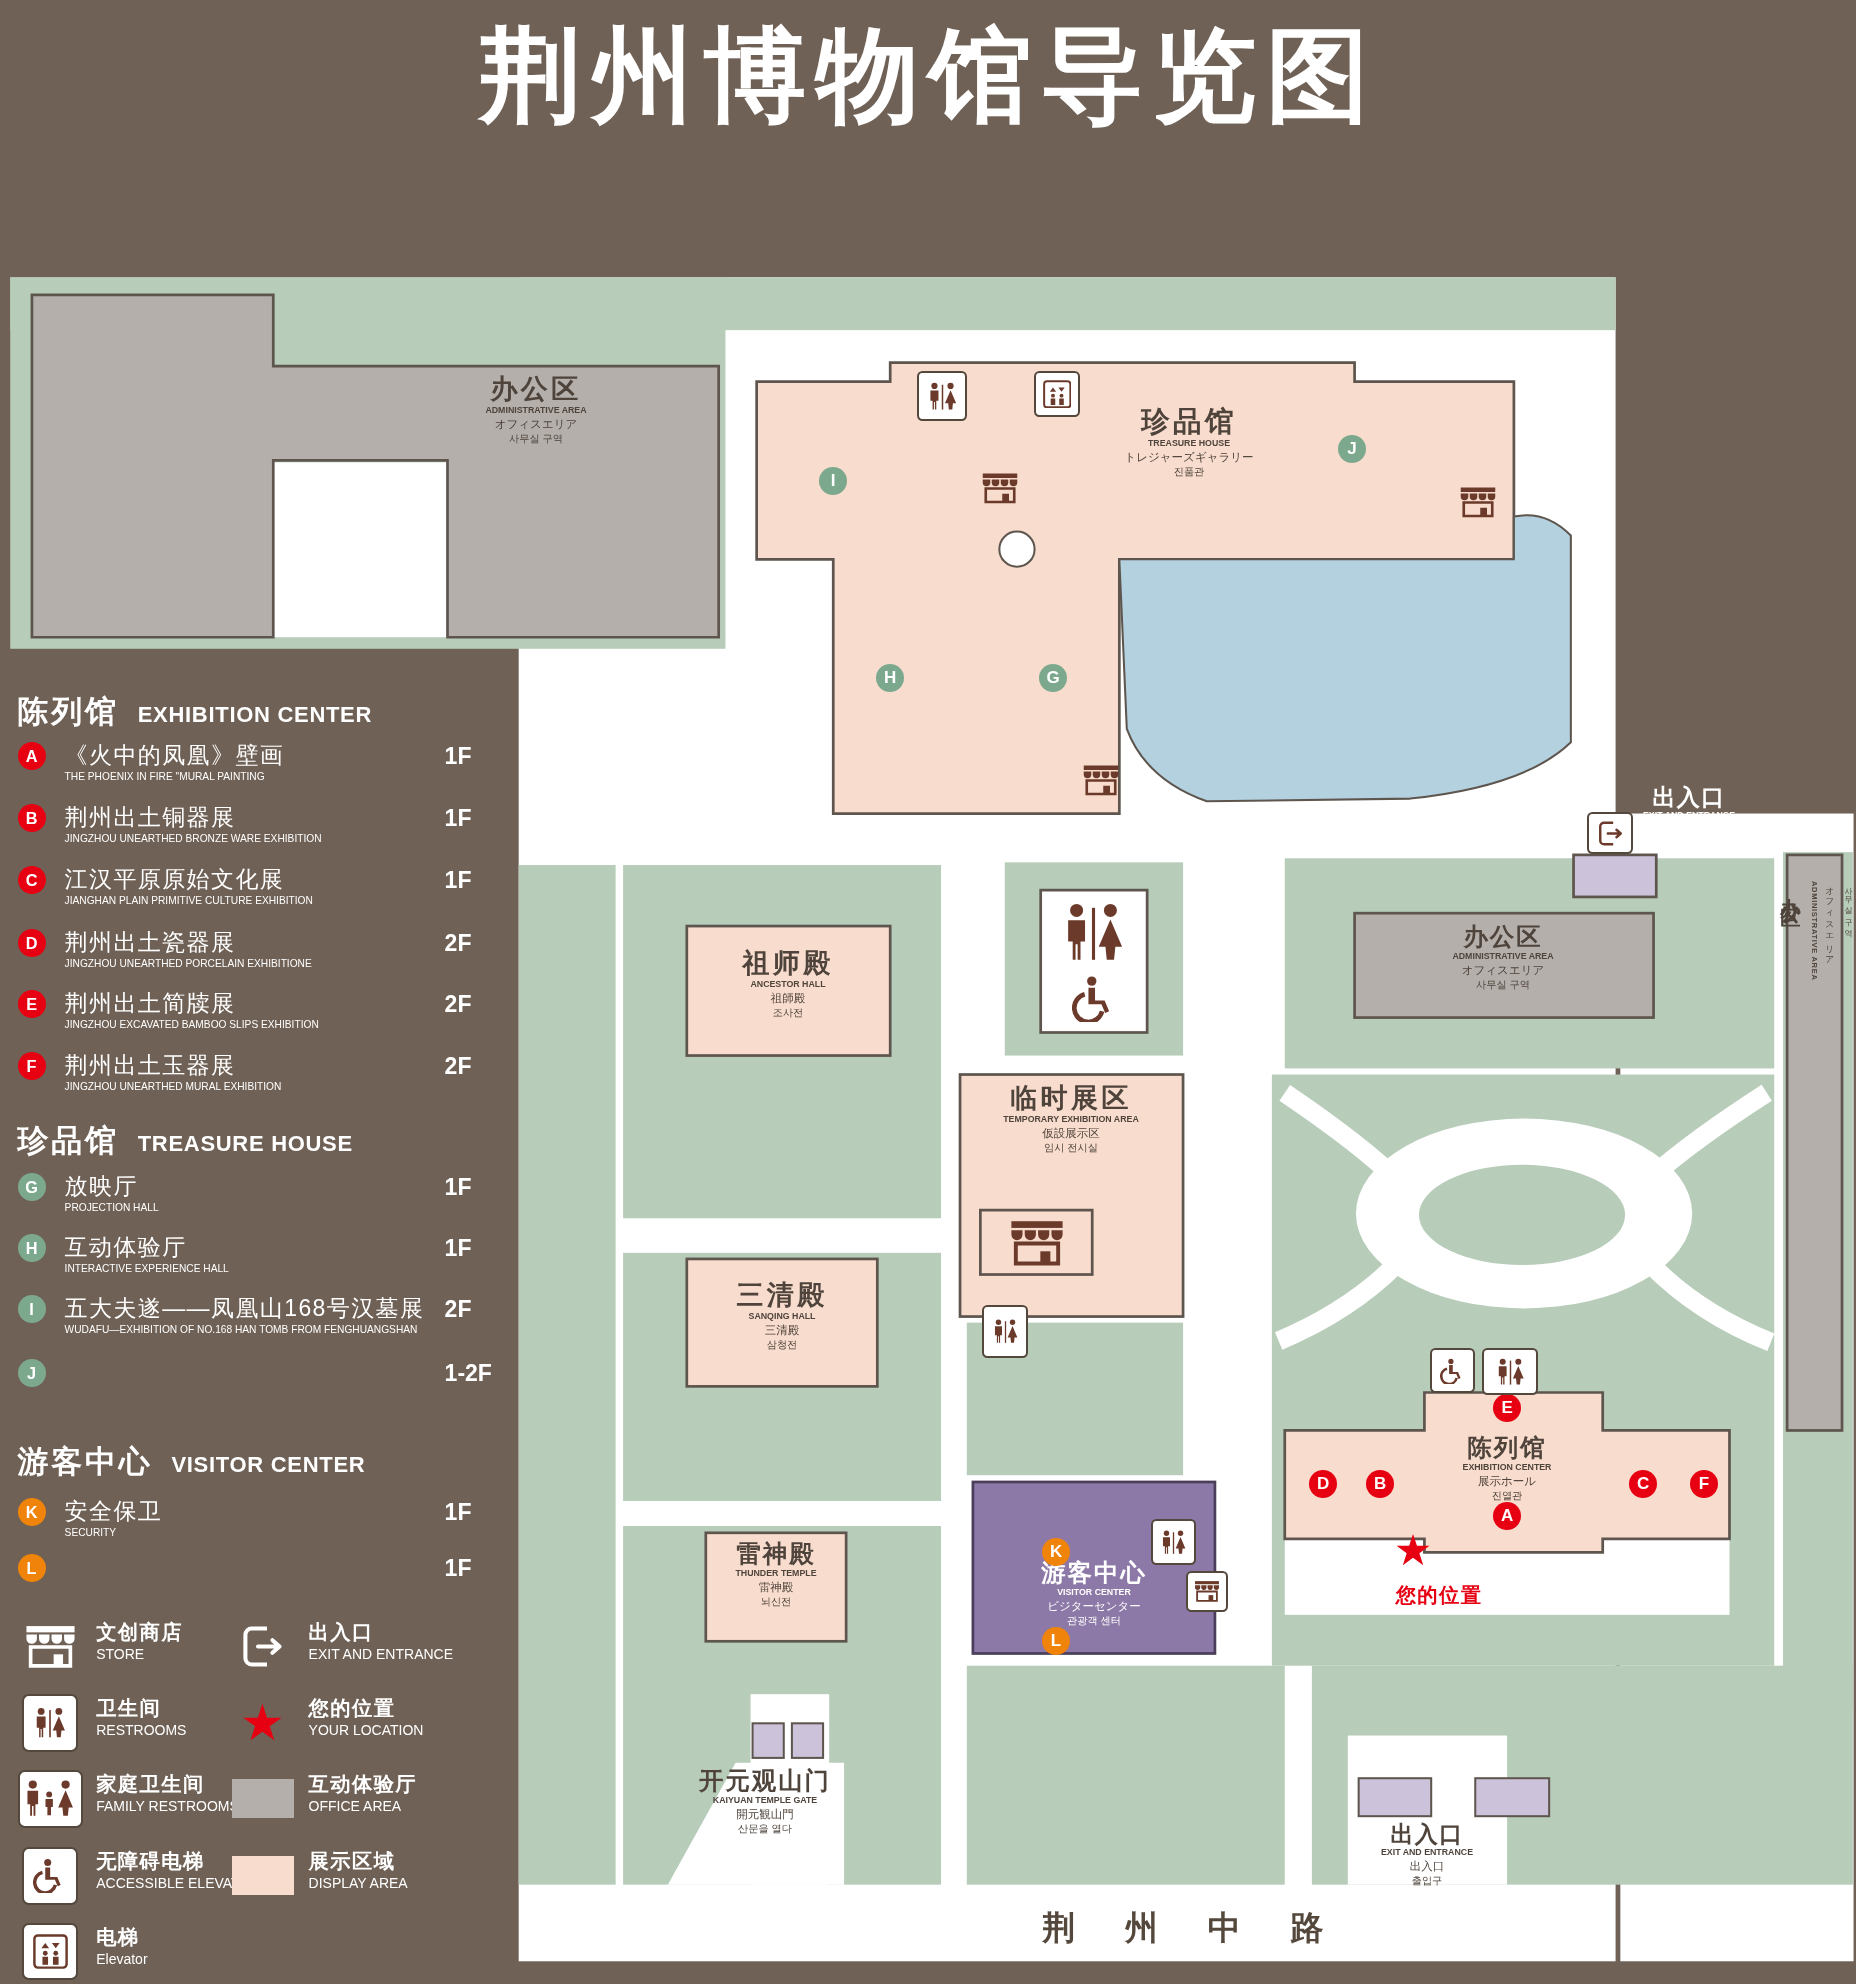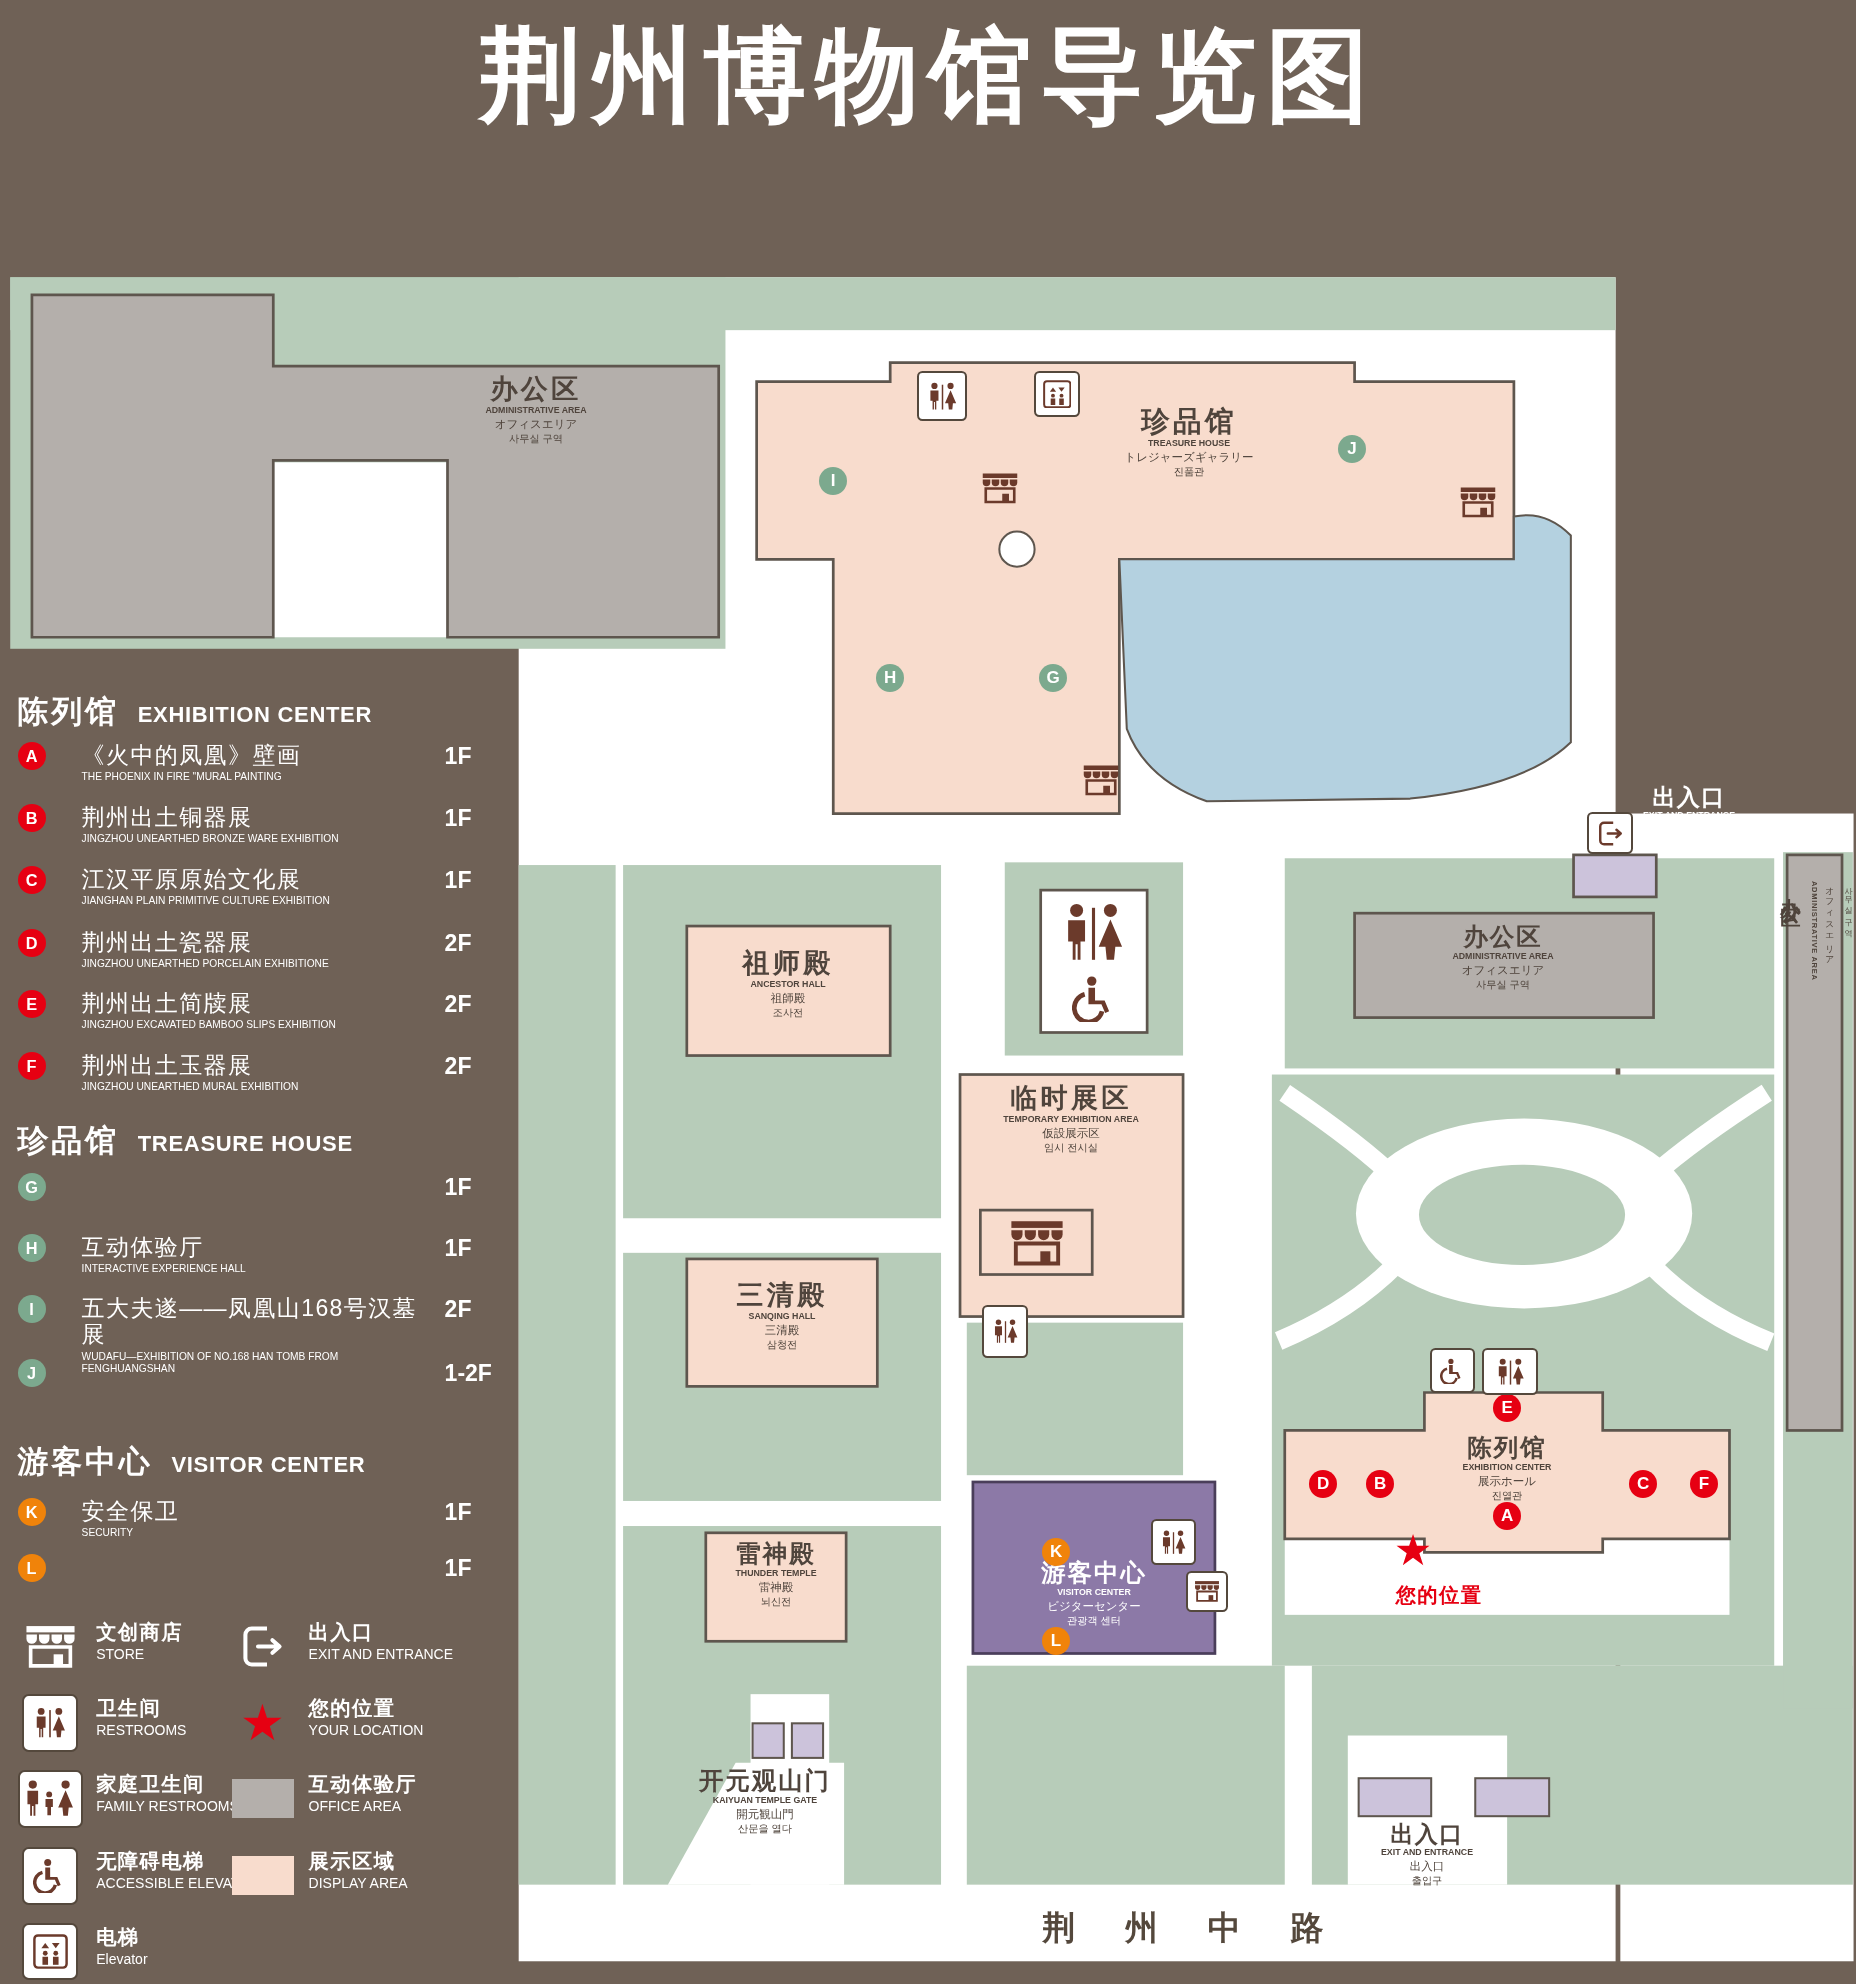--- a/index.html
+++ b/index.html
@@ -9,21 +9,21 @@
   .subtitle{position:absolute;left:0;right:0;top:160px;text-align:center;font-size:42px;font-weight:bold;letter-spacing:4.7px;color:#fff}
   svg.base{position:absolute;left:0;top:0}
 
   
   .lh{position:absolute;left:17.6px;white-space:nowrap;color:#fff}
   .lh-zh{font-size:31px;font-weight:bold;letter-spacing:2.7px}
   .lh-en{font-size:22px;font-weight:bold;margin-left:19px;letter-spacing:0.7px}
   .li{position:absolute;left:17.6px;width:483px;color:#fff}
   .mk{position:absolute;left:0;top:0;width:28px;height:28px;border-radius:50%;display:flex;align-items:center;justify-content:center;font-size:16.3px;font-weight:bold;color:#fff}
   .mk.red{background:#E60012}.mk.grn{background:#7CA98E}.mk.org{background:#F0830A}
-  .li-txt{margin-left:64px;margin-right:68px}
+  .li-txt{margin-left:47px;margin-right:68px}
   .li-zh{font-size:23px;letter-spacing:1.4px;line-height:1.15}
   .li-en{font-size:10.2px;line-height:1.25;margin-top:2.7px;max-width:369px}
   .li-fl{position:absolute;left:427px;top:1.4px;font-size:23px;font-weight:bold}
   .sy{position:absolute;display:flex;align-items:flex-start;gap:13.6px;color:#fff}
   .sy-ic{width:65px;height:57px;display:flex;align-items:center;justify-content:center;flex:none}
   .sy-zh{font-size:20.3px;font-weight:bold;letter-spacing:1.4px}
   .sy-en{font-size:14px;margin-top:0}
   .icbox{background:#fff;border:2.7px solid #54483C;border-radius:6.8px;display:flex;align-items:center;justify-content:center;color:#6B3A2B}
   .swatch{width:62px;height:39px}
   .swatch.gray{background:#B4AFAB}
@@ -225,20 +225,24 @@
       </div>
     <span class="li-fl">2F</span>
   </div>
 
   <div class="lh" style="top:1120px">
     <span class="lh-zh">珍品馆</span><span class="lh-en">TREASURE HOUSE</span>
   </div>
 
   <div class="li" style="top:1173px">
     <span class="mk grn">G</span>
+    <div class="li-txt">
+        <div class="li-zh">放映厅</div>
+    <div class="li-en">PROJECTION HALL</div>
+      </div>
     <span class="li-fl">1F</span>
   </div>
   <div class="li" style="top:1234px">
     <span class="mk grn">H</span>
     <div class="li-txt">
         <div class="li-zh">互动体验厅</div>
     <div class="li-en">INTERACTIVE EXPERIENCE HALL</div>
       </div>
     <span class="li-fl">1F</span>
   </div>

